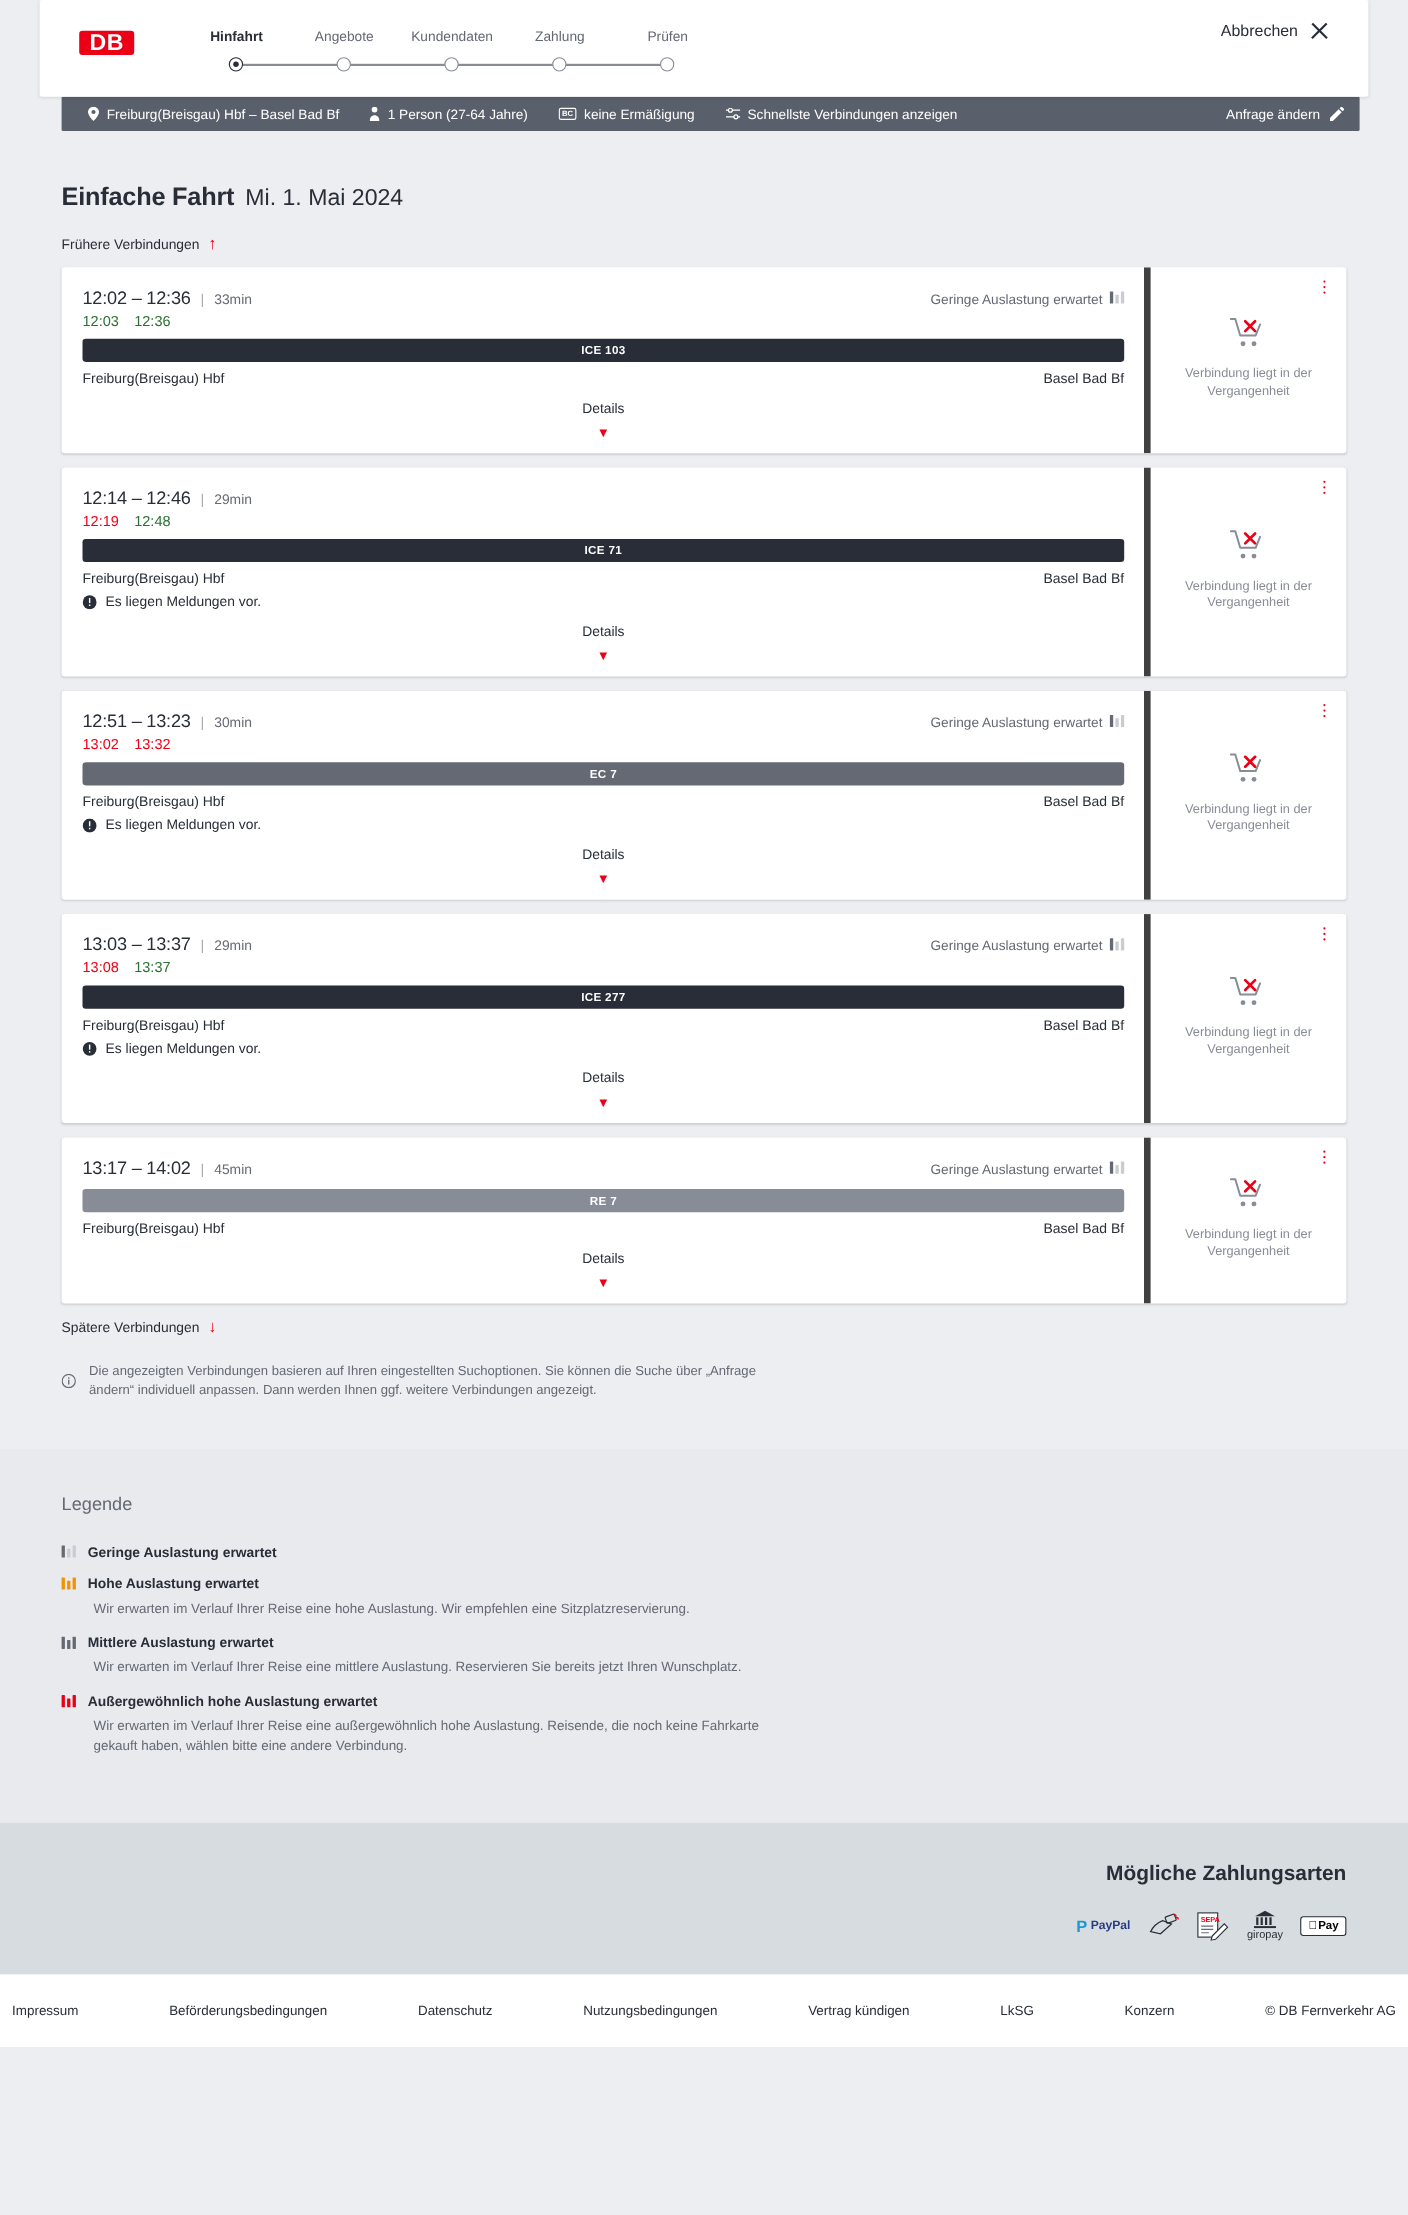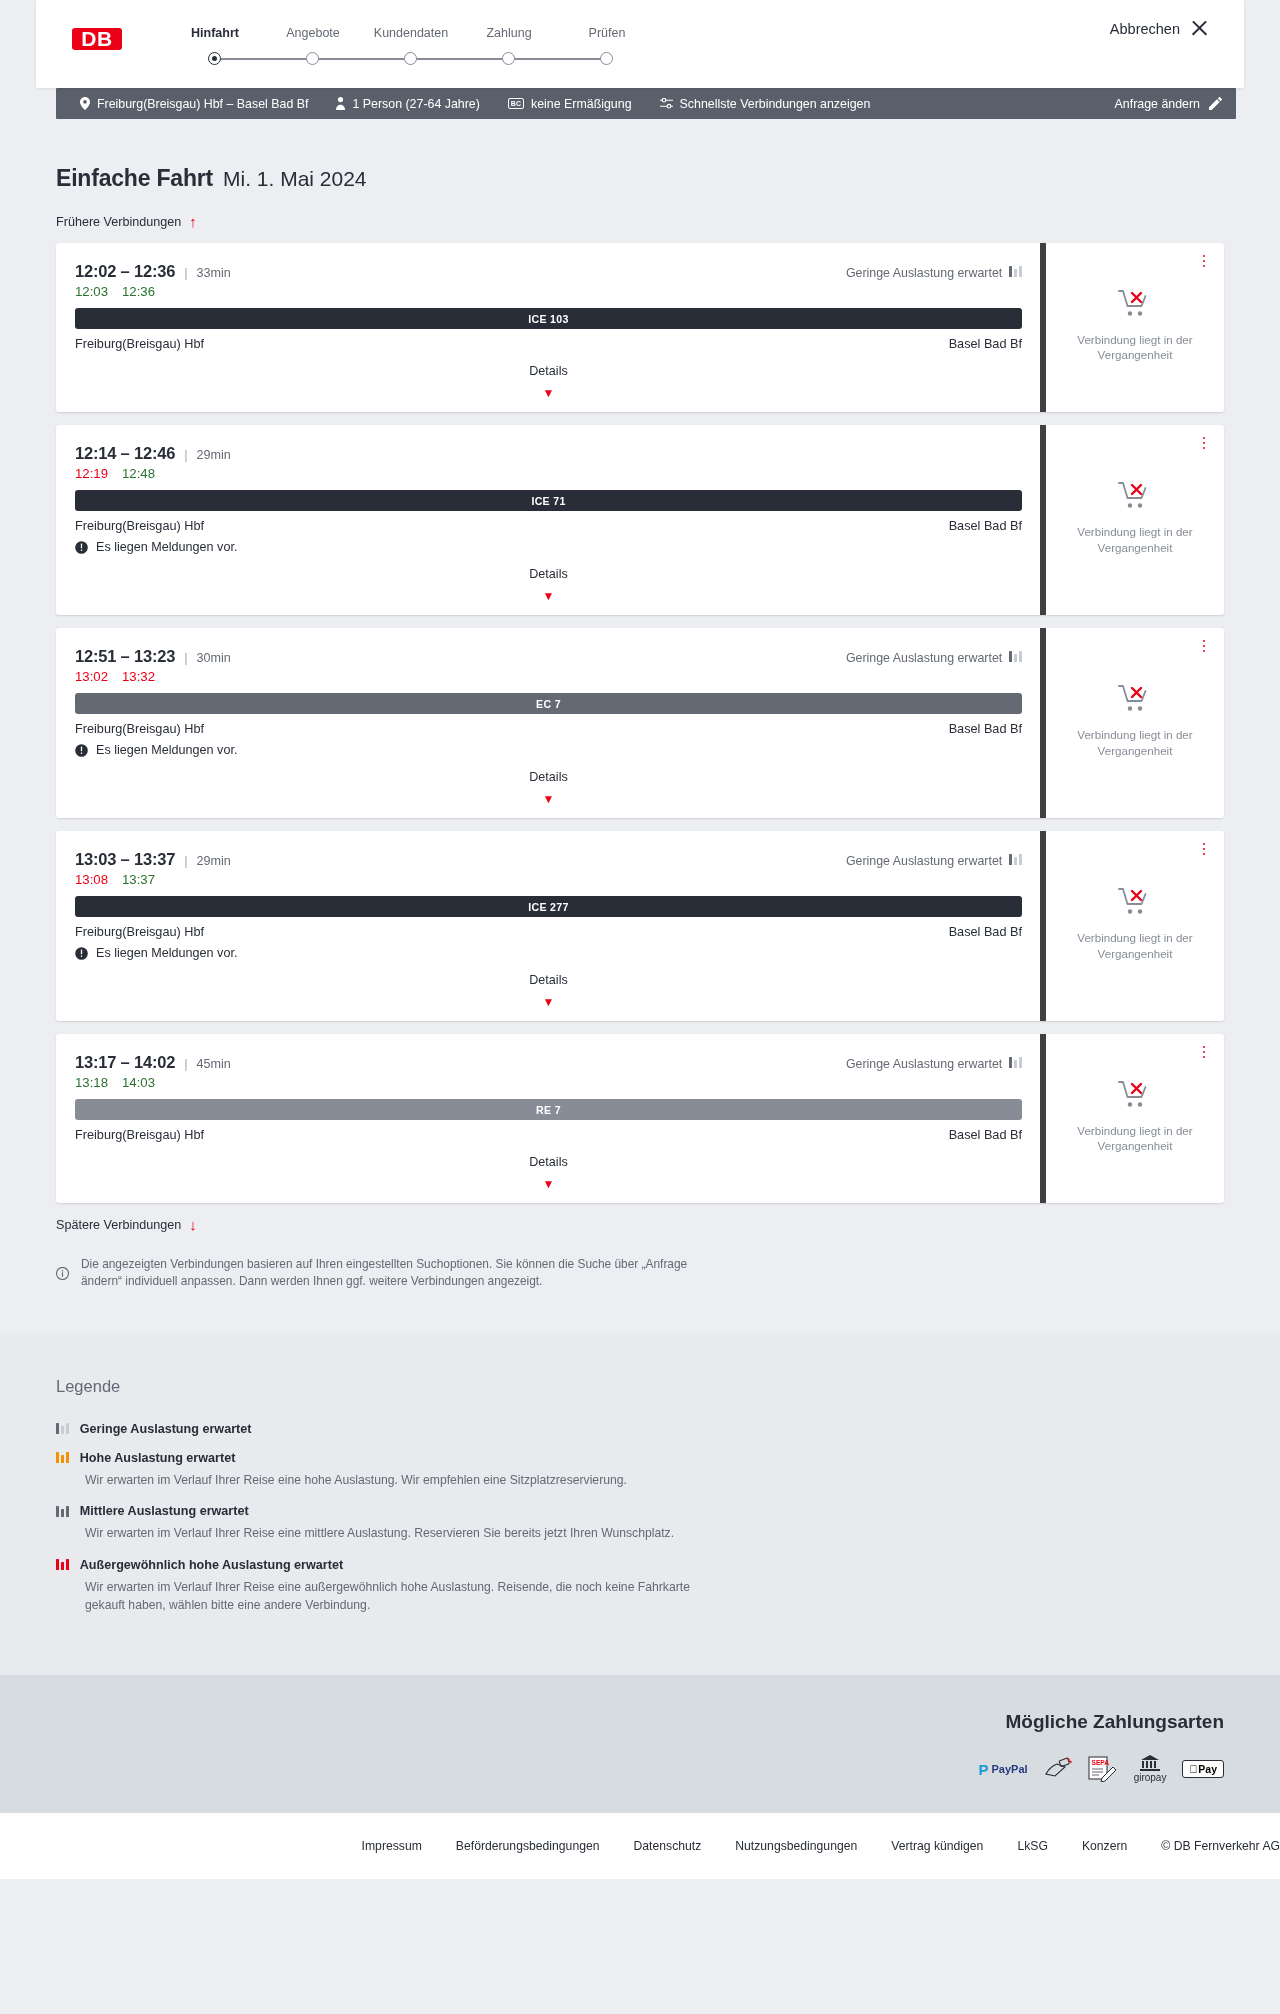--- a/index.html
+++ b/index.html
@@ -131,21 +131,21 @@
     display: flex; flex-direction: column; align-items: center; justify-content: center; gap: 2.4px;
   }
   .kebab i { width: 2.6px; height: 2.6px; background: #ec0016; border-radius: 50%; display: block; }
   .cart-x { margin-bottom: 9px; }
   .past-note {
     font-size: 11.6px; color: #878c96; text-align: center;
     line-height: 1.3; max-width: 120px;
   }
 
   .row-times { display: flex; align-items: baseline; }
-  .sched { font-size: 16.5px; font-weight: 700; letter-spacing: -.2px; }
+  .sched { font-size: 16.5px; font-weight: 400; letter-spacing: -.2px; }
   .pipe { color: #a6aab1; margin: 0 9px; font-size: 13px; }
   .dur { font-size: 12.6px; color: #646973; }
   .util { margin-left: auto; font-size: 12.4px; color: #646973; display: flex; align-items: center; gap: 7px; }
 
   .row-actual { margin-top: 3px; font-size: 13.2px; display: flex; gap: 14px; }
   .t-green { color: #2a7230; }
   .t-red { color: #ec0016; }
 
   .train-bar {
     margin-top: 9px; height: 21px; border-radius: 3px;
@@ -203,21 +203,21 @@
   .pp .pp-p { color:#179bd7; font-size:15px; font-weight:800; }
   .giro { display:flex; flex-direction:column; align-items:center; gap:1px; }
   .giro-txt { font-size: 10px; color:#282d37; }
   .apay {
     border:1px solid #282d37; border-radius:3px; background:#fff; padding:2px 6px;
     font-size:10.5px; font-weight:700; color:#000; display:flex; align-items:center; gap:1px;
   }
 
   
   .footer {
-    background: #fff; padding: 26px 0; display: flex; justify-content: flex-end;
+    background: #fff; padding: 26px 11px; display: flex; justify-content: space-between;
     align-items: center; gap: 34px; font-size: 12.2px; color: #282d37;
   }
   .footer a { color: #282d37; text-decoration: none; cursor: pointer; white-space: nowrap; }
   .copy { color: #282d37; white-space: nowrap; }
 </style>
 </head>
 <body>
 
 <div class="page">
 
@@ -517,24 +517,20 @@
               <span class="dur">45min</span>
               <span class="util">
                 <span>Geringe Auslastung erwartet</span>
                 <span><span class="occ low">
                     <b></b>
                     <b></b>
                     <b></b>
                   </span></span>
               </span>
             </div>
-            <div class="row-actual">
-              <span class="t-green">13:18</span>
-              <span class="t-green">14:03</span>
-            </div>
             <div class="train-bar bar-light">RE 7</div>
             <div class="row-stations">
               <span>Freiburg(Breisgau) Hbf</span>
               <span class="to">Basel Bad Bf</span>
             </div>
             <div class="details-row">
               <span>Details</span>
               <span class="chev-red">▼</span>
             </div>
           </div>

